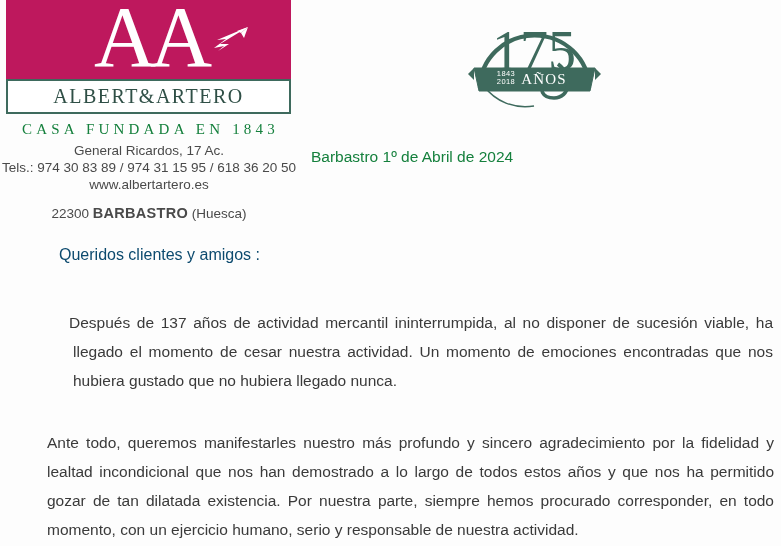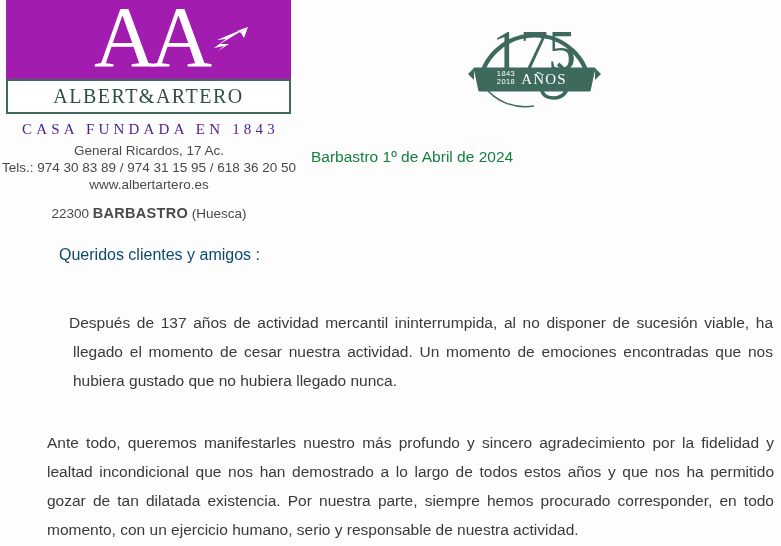--- a/index.html
+++ b/index.html
@@ -20,21 +20,21 @@
 
   
   #letterhead {
     position: absolute;
     left: 6px;
     top: 0px;
     width: 285px;
   }
   .logo-green {
     position: relative;
-    background: #a21caf;
+    background: #be185d;
     height: 79px;
     width: 285px;
     box-sizing: border-box;
   }
   .logo-monogram {
     position: absolute;
     left: 88px;
     top: -6px;
     font-family: "Liberation Serif", serif;
     font-size: 86px;
@@ -68,21 +68,21 @@
     letter-spacing: 1.5px;
     color: #2f4f46;
     white-space: nowrap;
   }
   .logo-founded {
     width: 285px;
     text-align: center;
     font-family: "Liberation Serif", serif;
     font-size: 15px;
     letter-spacing: 4.2px;
-    color: #4c1d95;
+    color: #15803d;
     padding-top: 7px;
     white-space: nowrap;
     box-sizing: border-box;
     padding-left: 4px;
   }
 
   
   #address {
     position: absolute;
     left: 0px;

